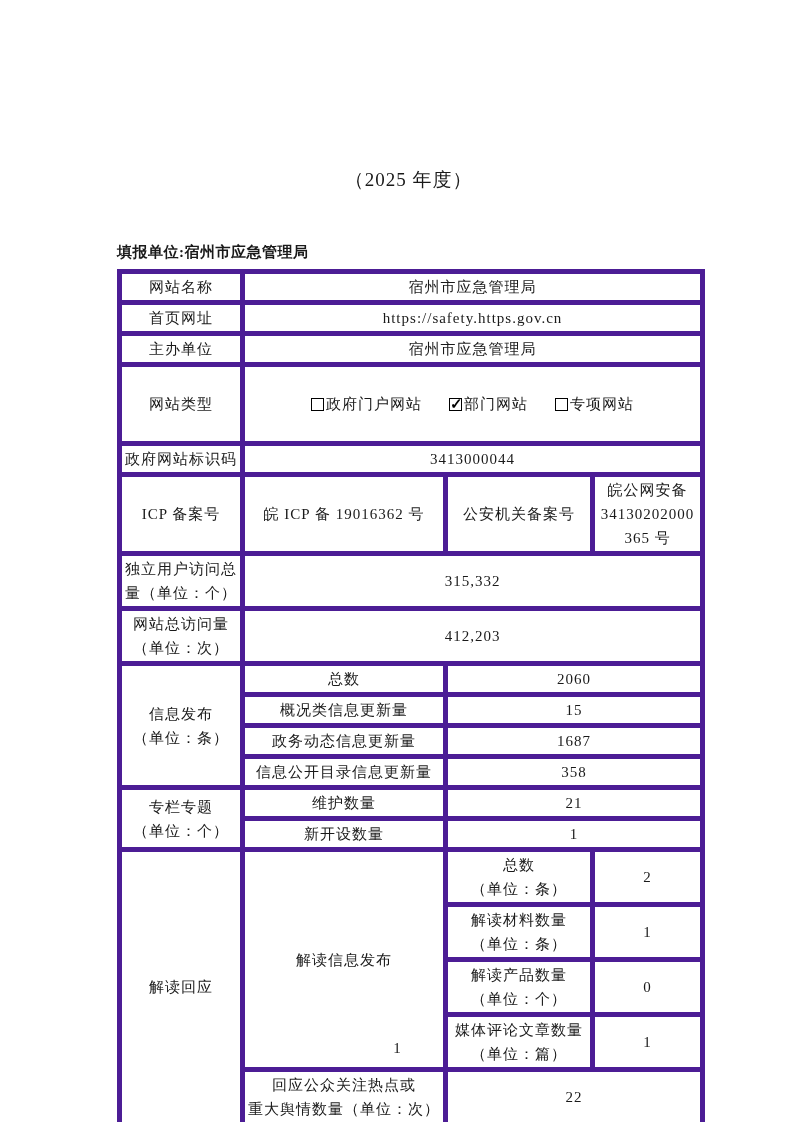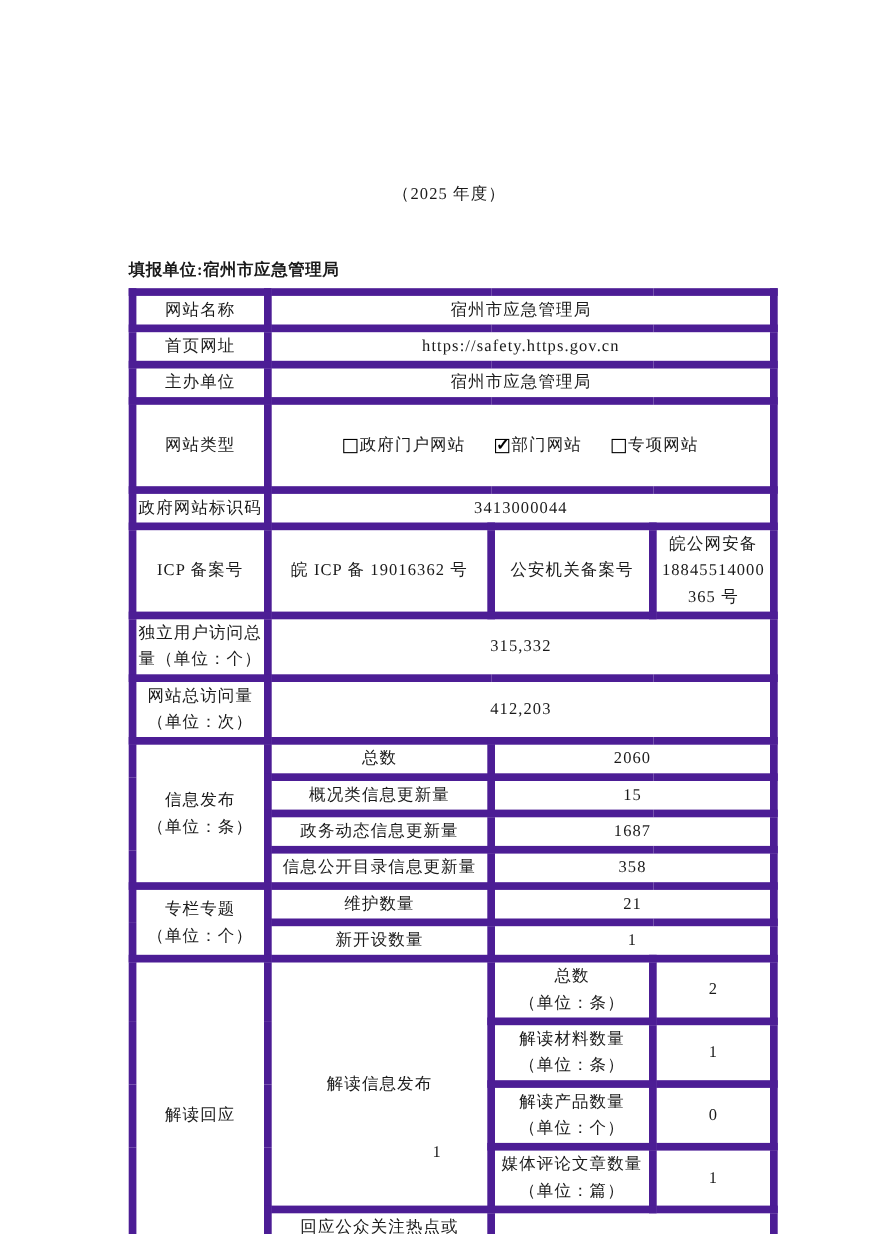--- a/index.html
+++ b/index.html
@@ -19,37 +19,37 @@
     margin: 0;
     text-align: center;
     font-size: 32px;
     font-weight: bold;
     letter-spacing: 2px;
     line-height: 36px;
   }
   .subtitle {
     margin-top: 29px;
     text-align: center;
-    font-size: 15px;
+    font-size: 19px;
     letter-spacing: 1px;
   }
   .unit-line {
     margin-top: 50px;
     font-size: 15px;
     font-weight: bold;
     letter-spacing: 0.5px;
   }
   table.report {
     margin-top: 7px;
     border-collapse: collapse;
     table-layout: fixed;
     width: 583px;
   }
   table.report td {
-    border: 7px solid #4c1d95;
+    border: 5px solid #4c1d95;
     text-align: center;
     vertical-align: middle;
     font-size: 15px;
     letter-spacing: 1px;
     line-height: 24px;
     padding: 1px 2px;
     white-space: pre-line;
     overflow: hidden;
     margin-top: 24px;
   }
@@ -139,21 +139,21 @@
       </tr>
       <tr class="r27">
         <td>政府网站标识码</td>
         <td colspan="3">3413000044</td>
       </tr>
       <tr class="r72">
         <td>ICP 备案号</td>
         <td>皖 ICP 备 19016362 号</td>
         <td>公安机关备案号</td>
         <td>皖公网安备
-18845514000
+34130202000
 365 号</td>
       </tr>
       <tr class="r52">
         <td>独立用户访问总
 量（单位：个）</td>
         <td colspan="3">315,332</td>
       </tr>
       <tr class="r52">
         <td>网站总访问量
 （单位：次）</td>

